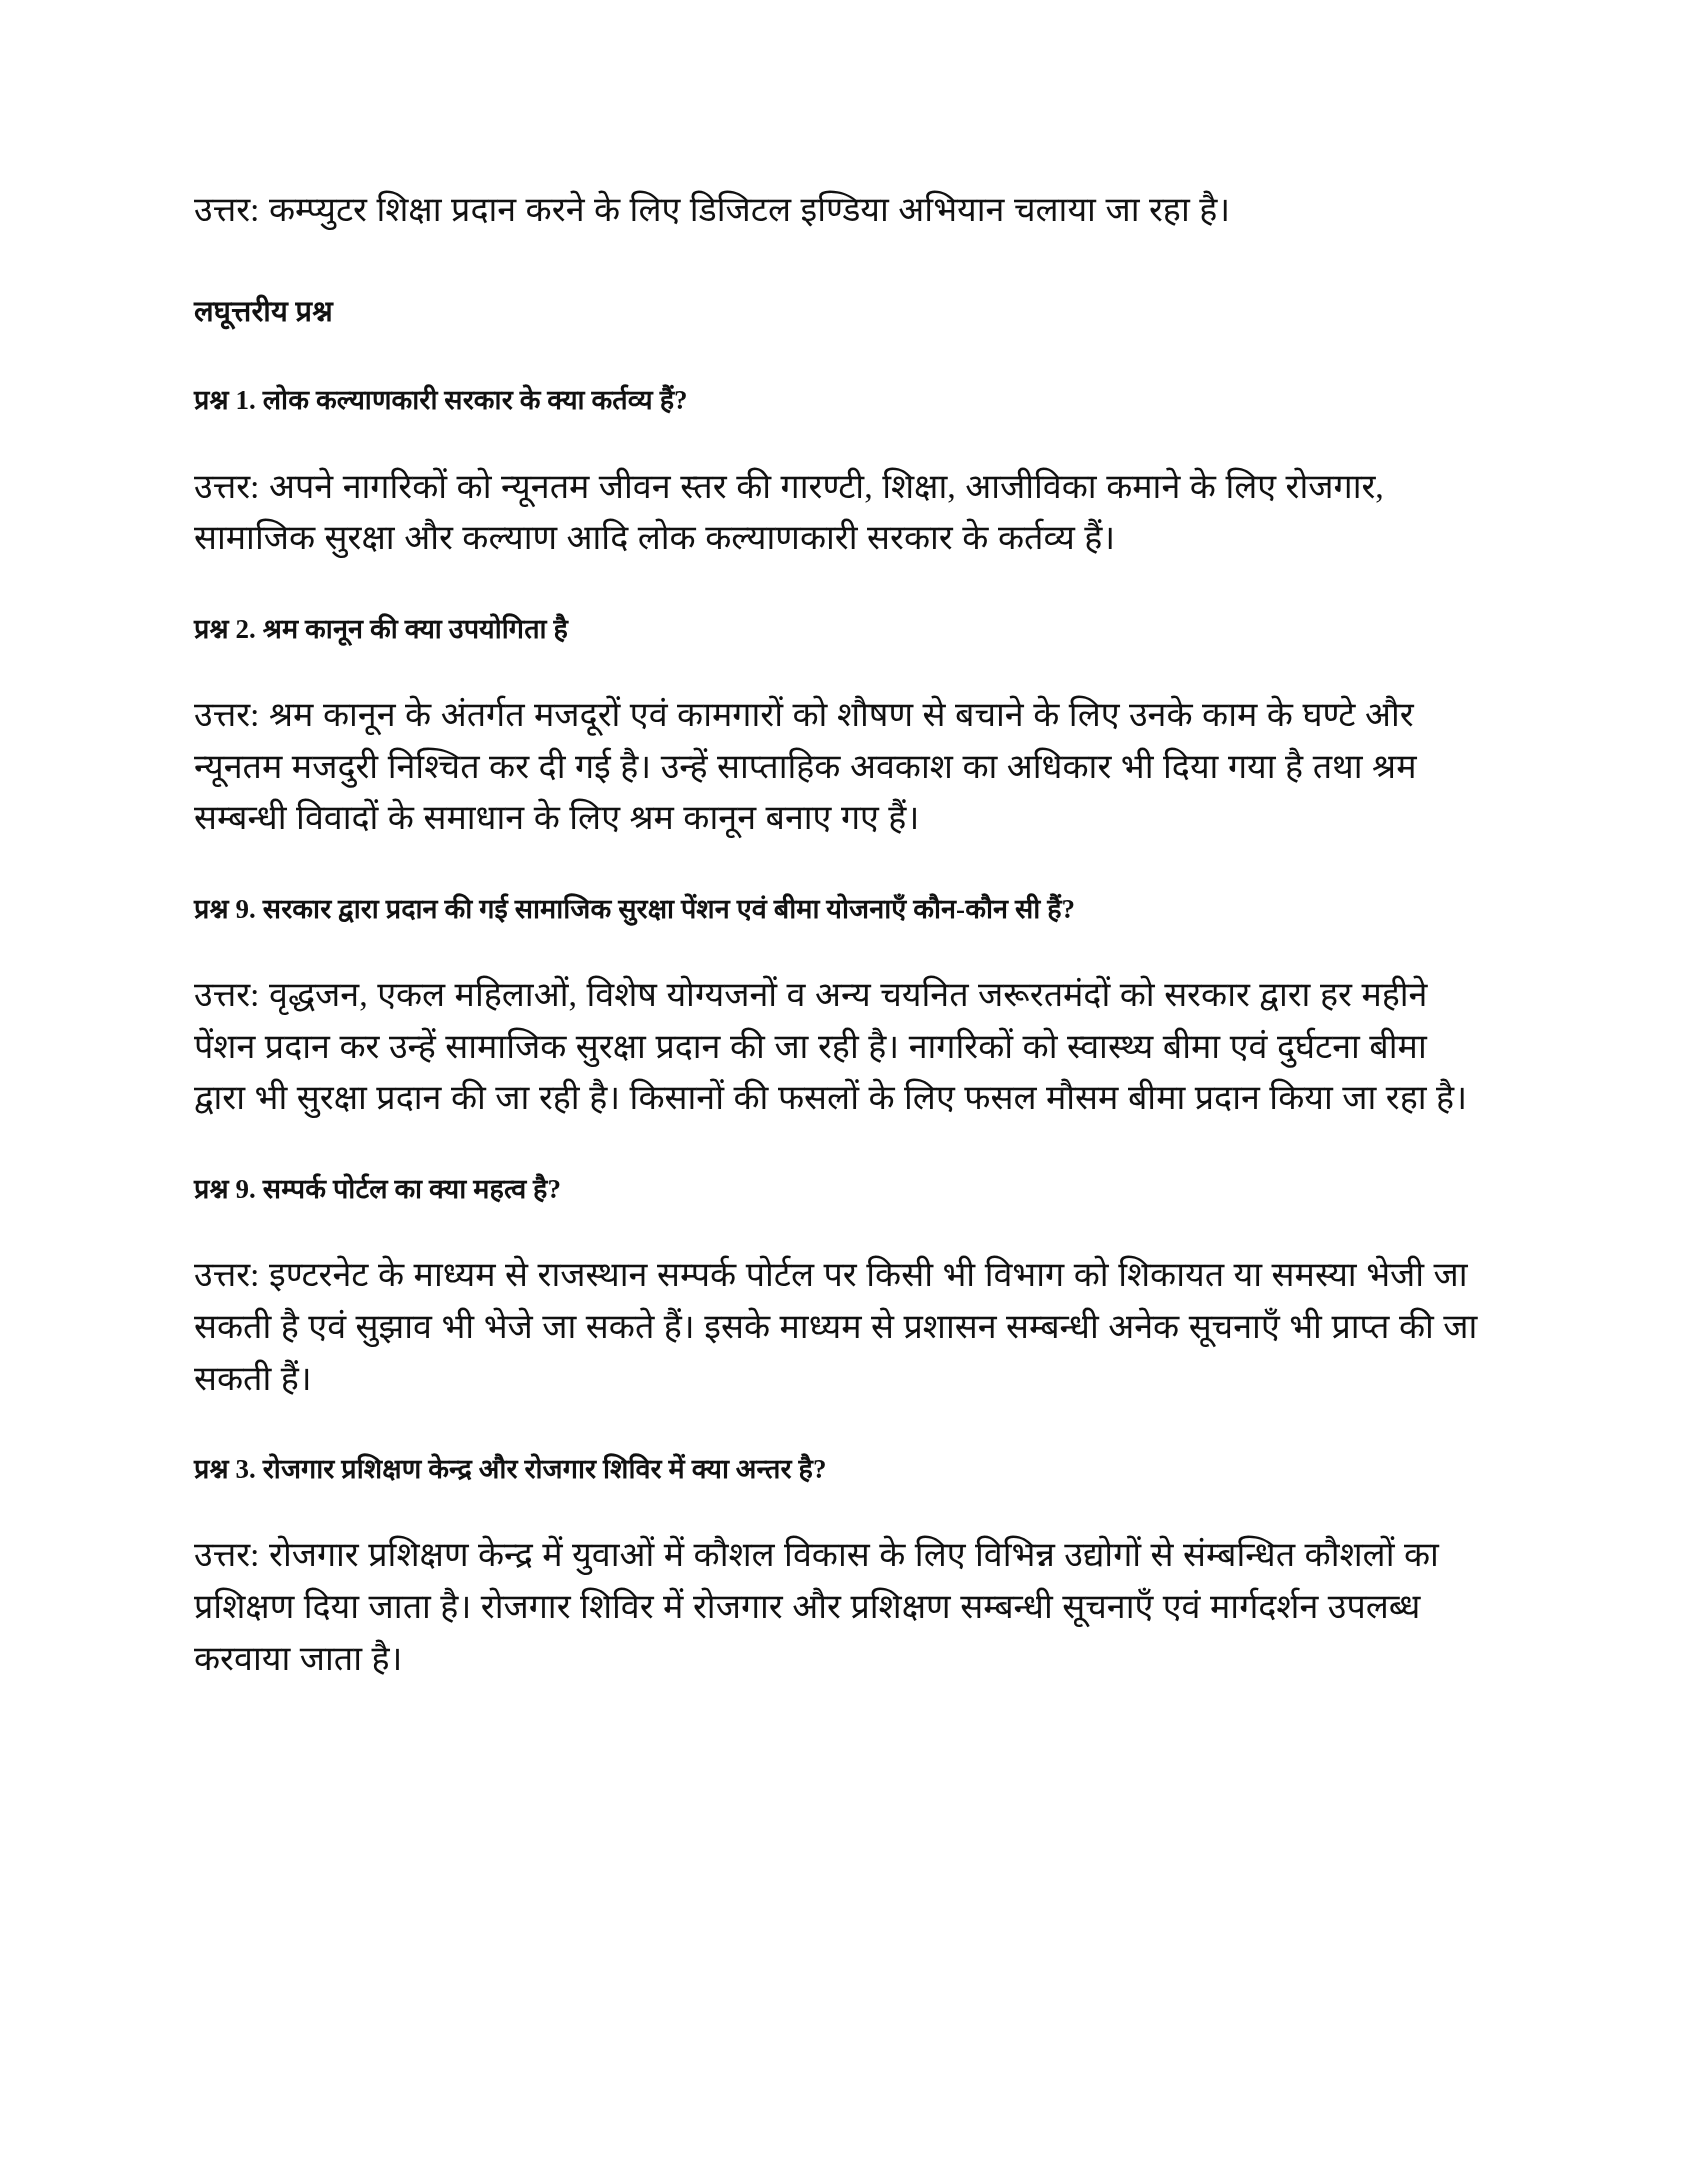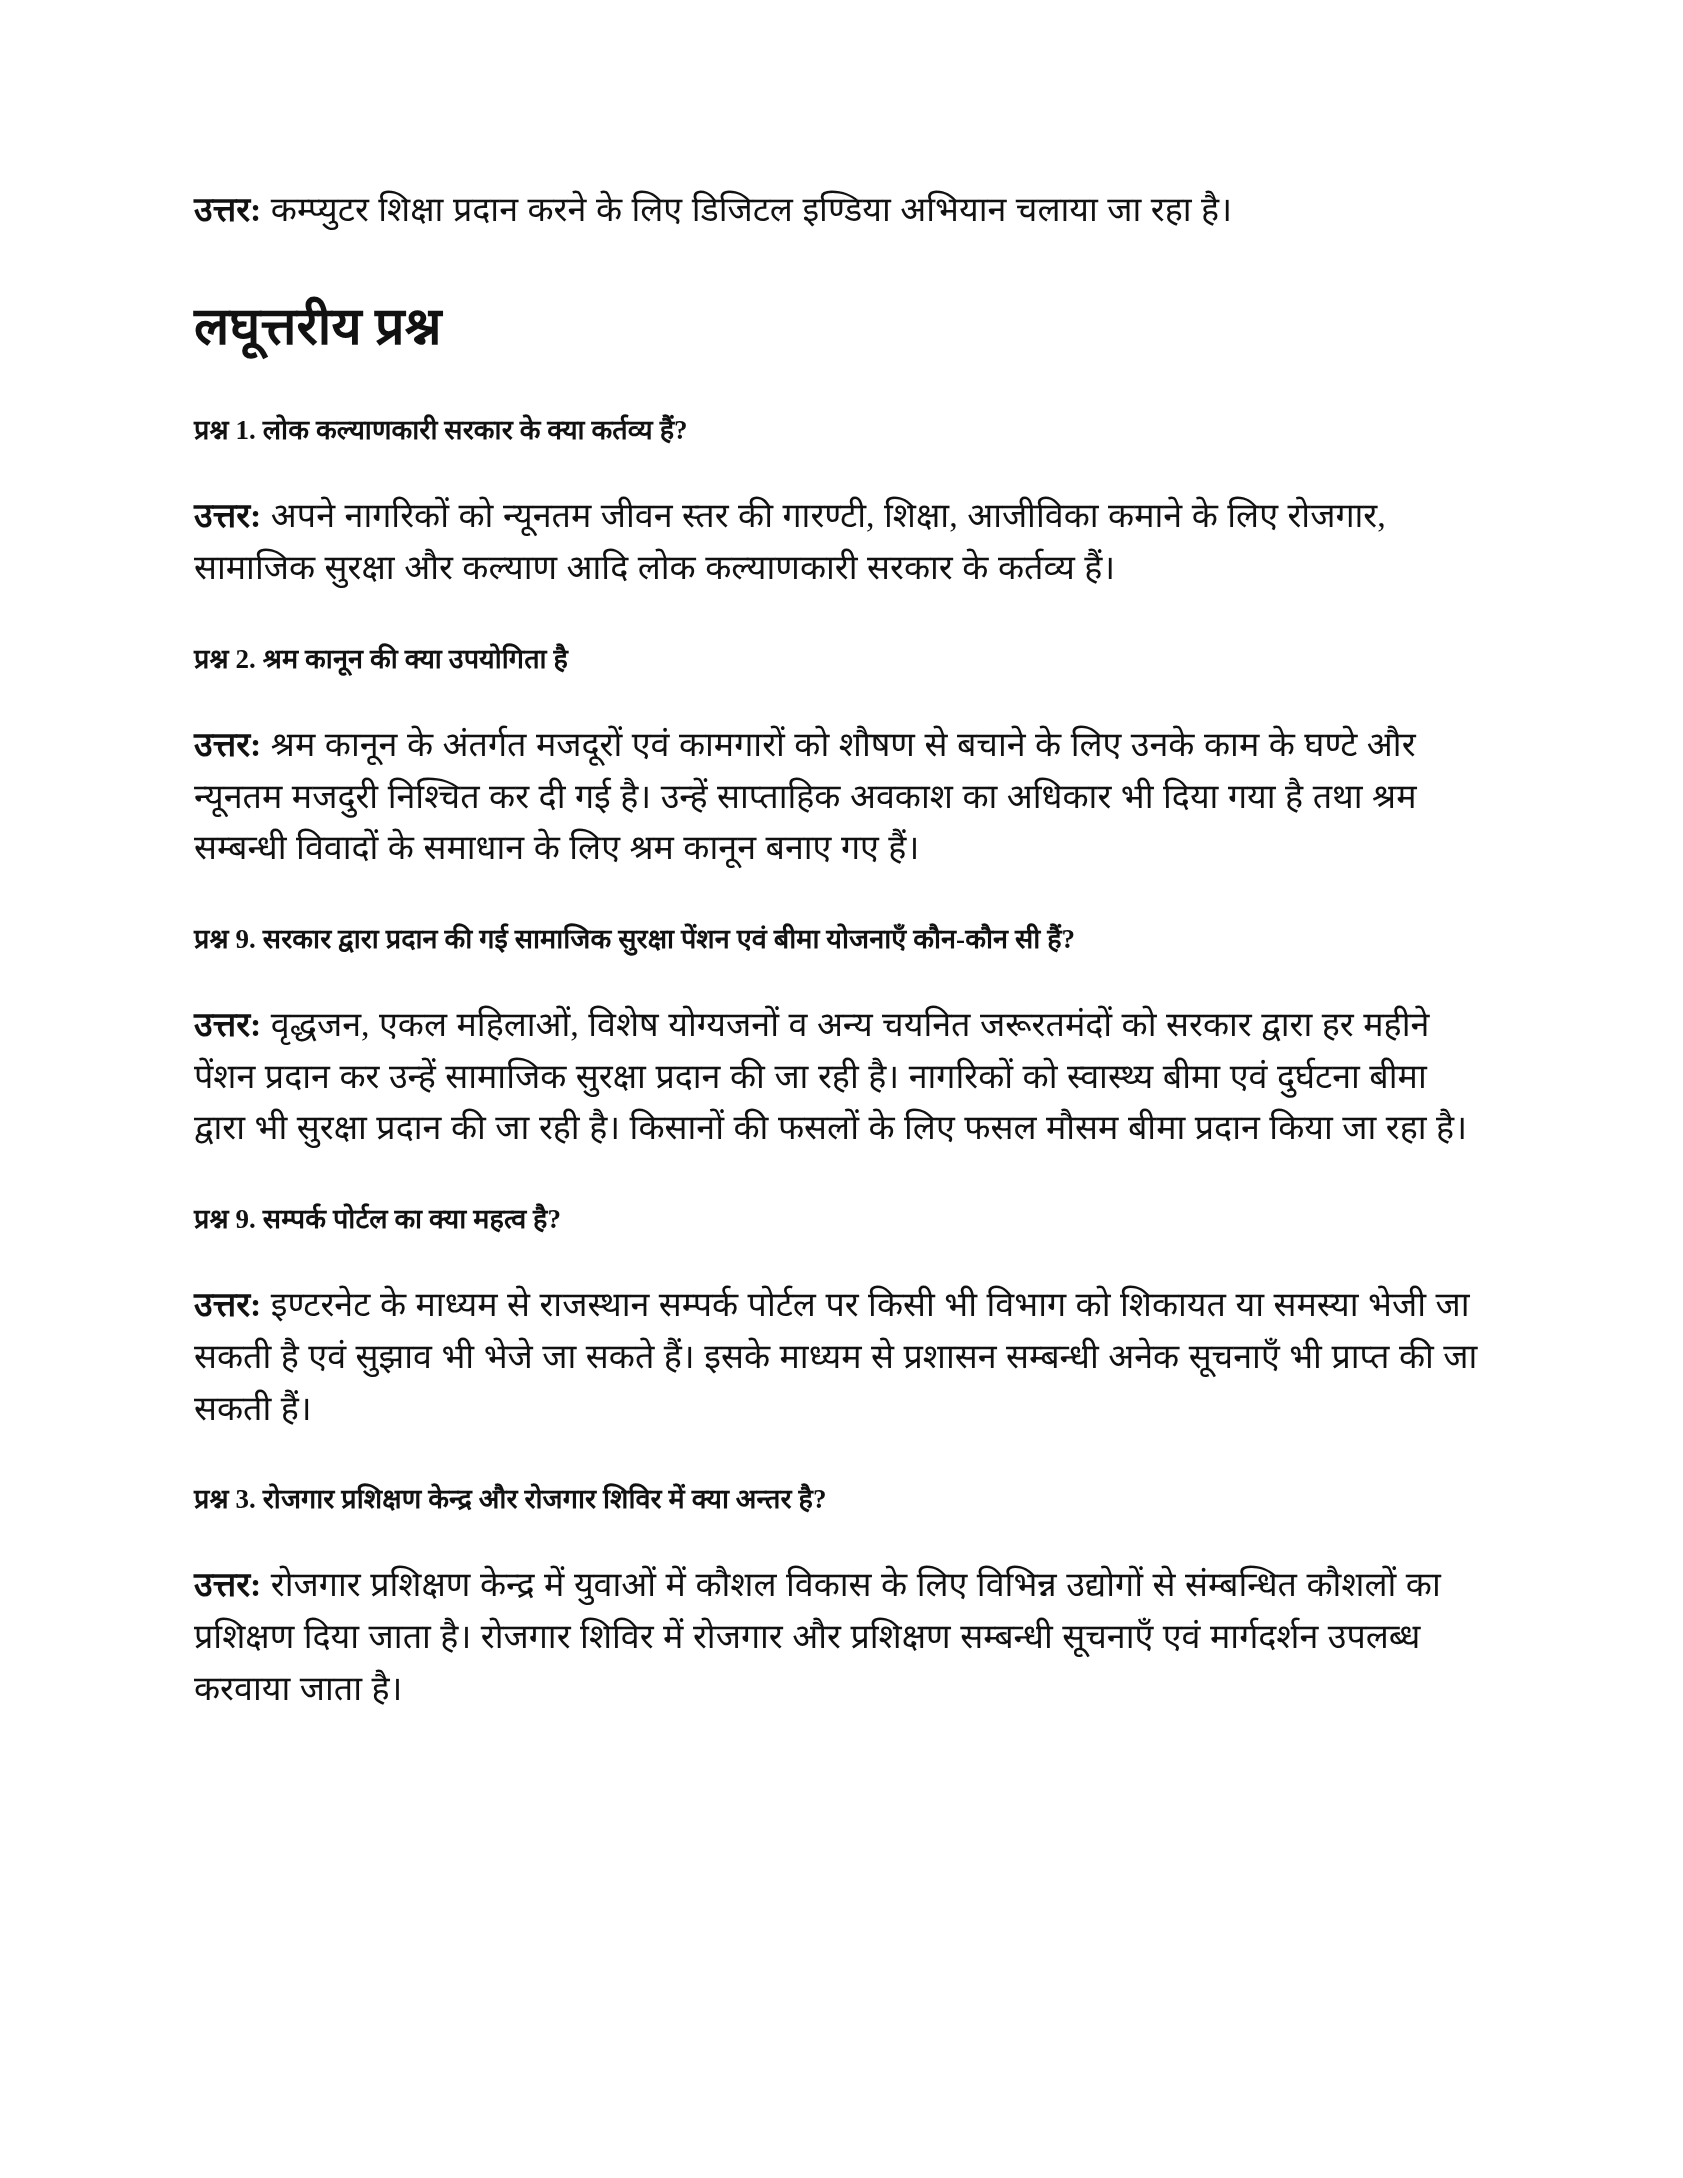--- a/index.html
+++ b/index.html
@@ -31,24 +31,24 @@
     font-size: 34px;
     line-height: 1.52;
     margin: 0 0 0 0;
     text-align: left;
     word-spacing: 1px;
   }
   .answer-para {
     margin-bottom: 46px;
   }
   .label-bold {
-    font-weight: 700;
+    font-weight: 400;
   }
   .section-heading {
-    font-size: 52px;
+    font-size: 29px;
     font-weight: 700;
     line-height: 1.3;
     margin: 57px 0 51px 0;
     letter-spacing: 0.2px;
   }
   .question {
     font-size: 27px;
     font-weight: 700;
     line-height: 1.45;
     margin: 0 0 40px 0;

